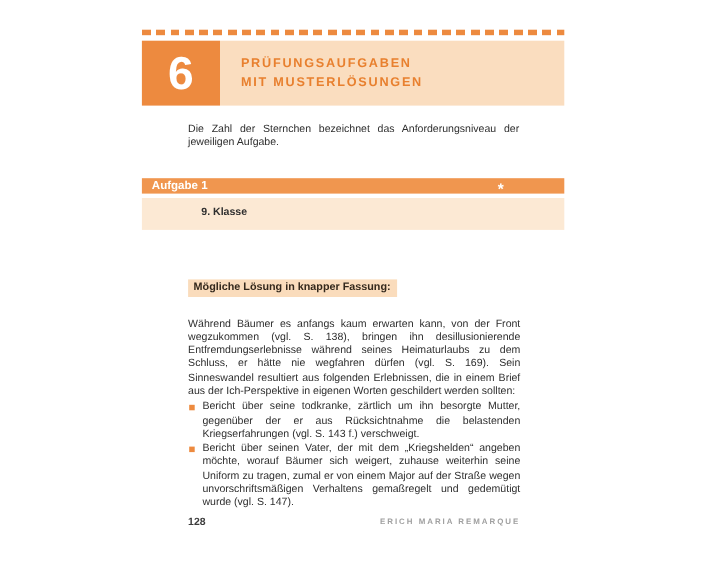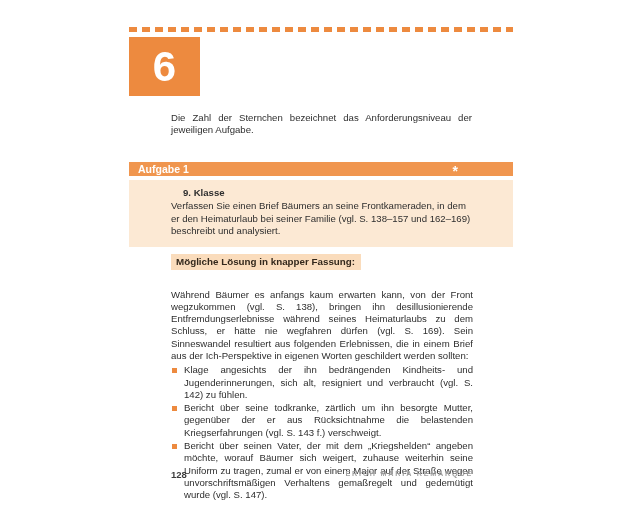--- a/index.html
+++ b/index.html
@@ -197,42 +197,41 @@
 
 <div class="page">
   <div class="content">
 
     <div class="dashes"></div>
 
     <div class="chapter-header">
       <div class="chapter-number-box">
         <span>6</span>
       </div>
+      <div class="chapter-title-box">
+        <div>PRÜFUNGSAUFGABEN</div>
+        <div>MIT MUSTERLÖSUNGEN</div>
+      </div>
     </div>
 
     <div class="intro">Die Zahl der Sternchen bezeichnet das Anforderungsniveau der jeweiligen Aufgabe.</div>
 
     <div class="task-bar">
       <span class="task-bar-label">Aufgabe 1</span>
       <span class="difficulty-star">*</span>
     </div>
 
     <div class="task-box">
       <div class="task-grade">9. Klasse</div>
-      <div class="task-text">Verfassen Sie einen Brief Bäumers an seine Frontkameraden, in dem er den Heimaturlaub bei seiner Familie (vgl. S. 138–157 und 162–169) beschreibt und analysiert.</div>
     </div>
 
     <div class="solution">
       <div class="solution-heading">Mögliche Lösung in knapper Fassung:</div>
       <div class="solution-paragraph">Während Bäumer es anfangs kaum erwarten kann, von der Front wegzukommen (vgl. S. 138), bringen ihn desillusionierende Entfremdungserlebnisse während seines Heimaturlaubs zu dem Schluss, er hätte nie wegfahren dürfen (vgl. S. 169). Sein Sinneswandel resultiert aus folgenden Erlebnissen, die in einem Brief aus der Ich-Perspektive in eigenen Worten geschildert werden sollten:</div>
       <ul class="bullet-list">
-        <li>
-          <span class="bullet-square"></span>
-          <span>Klage angesichts der ihn bedrängenden Kindheits- und Jugenderinnerungen, sich alt, resigniert und verbraucht (vgl. S. 142) zu fühlen.</span>
-        </li>
         <li>
           <span class="bullet-square"></span>
           <span>Bericht über seine todkranke, zärtlich um ihn besorgte Mutter, gegenüber der er aus Rücksichtnahme die belastenden Kriegserfahrungen (vgl. S. 143 f.) verschweigt.</span>
         </li>
         <li>
           <span class="bullet-square"></span>
           <span>Bericht über seinen Vater, der mit dem „Kriegshelden“ angeben möchte, worauf Bäumer sich weigert, zuhause weiterhin seine Uniform zu tragen, zumal er von einem Major auf der Straße wegen unvorschriftsmäßigen Verhaltens gemaßregelt und gedemütigt wurde (vgl. S. 147).</span>
         </li>
       </ul>
     </div>

